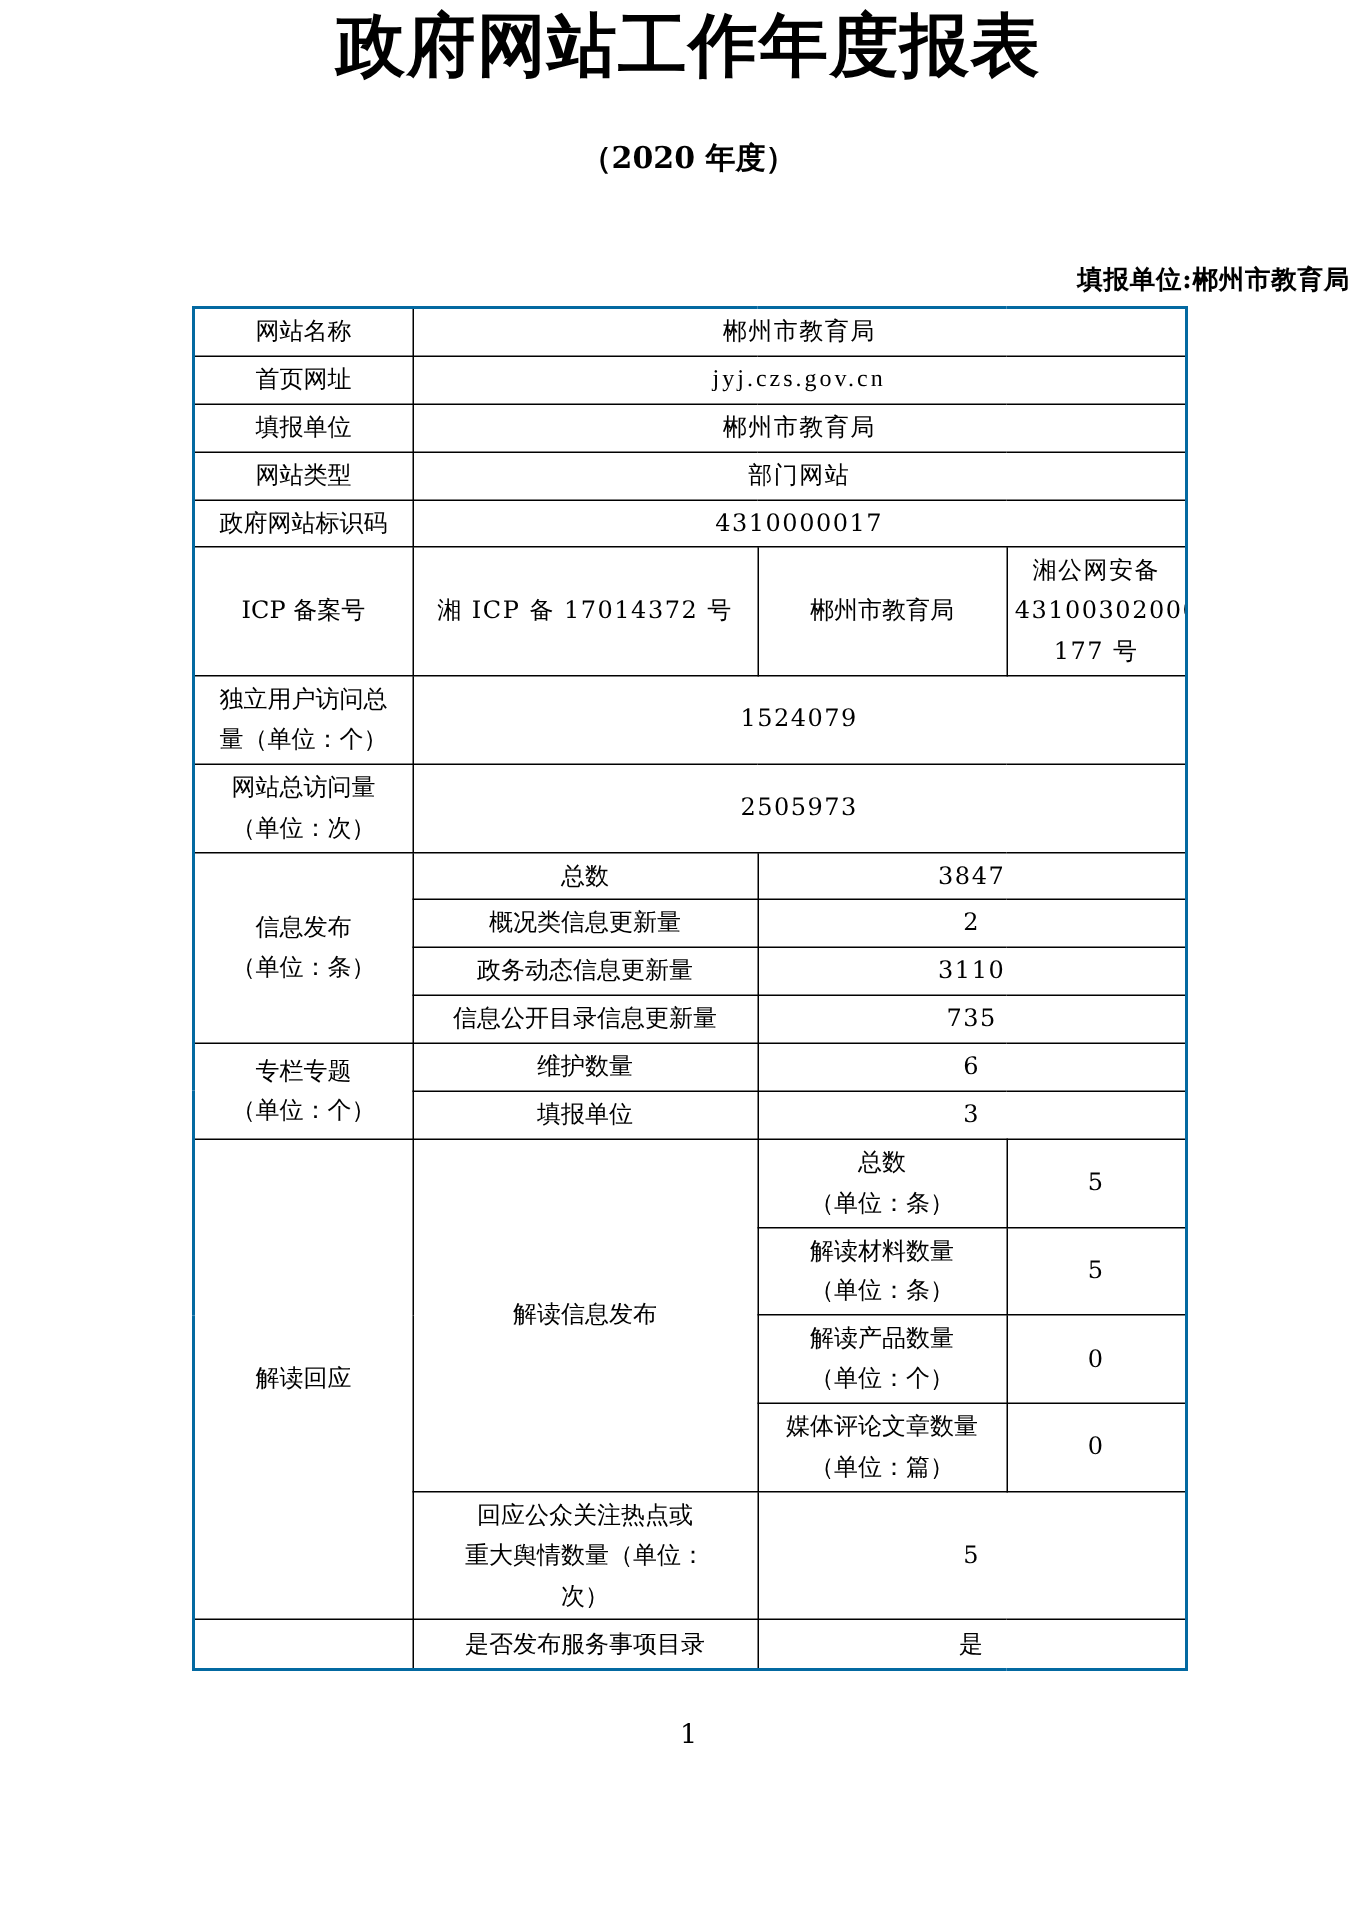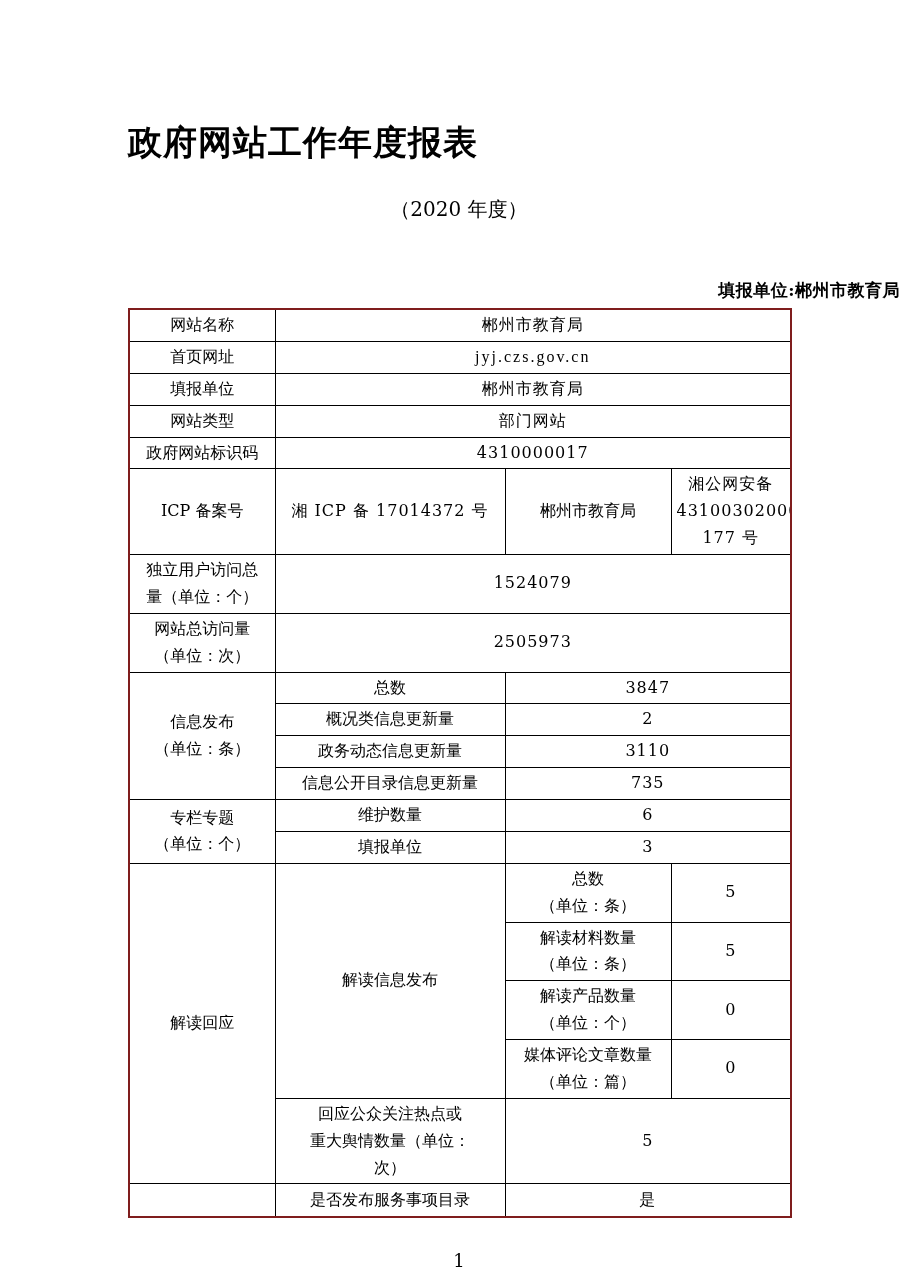--- a/index.html
+++ b/index.html
@@ -7,51 +7,50 @@
   body {
     width: 900px;
     height: 1273px;
     overflow: hidden;
     color: #000;
     font-family: "DejaVu Serif", "Liberation Serif", serif;
   }
   .doc { position: relative; width: 900px; height: 1273px; background: #fff; }
 
   .title {
-    padding-top: 120px;
     width: 662px;
     margin: 0 auto 0 128px;
-    text-align: left;
+    text-align: center;
     font-family: "DejaVu Sans", "Liberation Sans", sans-serif;
     font-weight: 700;
-    font-size: 34px;
+    font-size: 46px;
     letter-spacing: 1px;
     color: #000;
   }
   .subtitle {
     width: 662px;
     margin: 30px auto 0 128px;
     text-align: center;
     font-size: 20px;
-    font-weight: 400;
+    font-weight: 700;
   }
   .unit-line {
     margin: 56px 0 6px 128px;
     font-size: 17px;
     font-weight: 700;
     letter-spacing: 0.5px;
     text-align: right;
   }
 
   table.report {
     border-collapse: collapse;
     table-layout: fixed;
     width: 662px;
     margin-left: 128px;
-    border: 2px solid #7f1d1d;
+    border: 2px solid #0369a1;
   }
   table.report td {
     border: 1px solid #000;
     text-align: center;
     vertical-align: middle;
     font-size: 16px;
     line-height: 1.68;
     padding: 2px 5px;
     overflow: hidden;
   }

